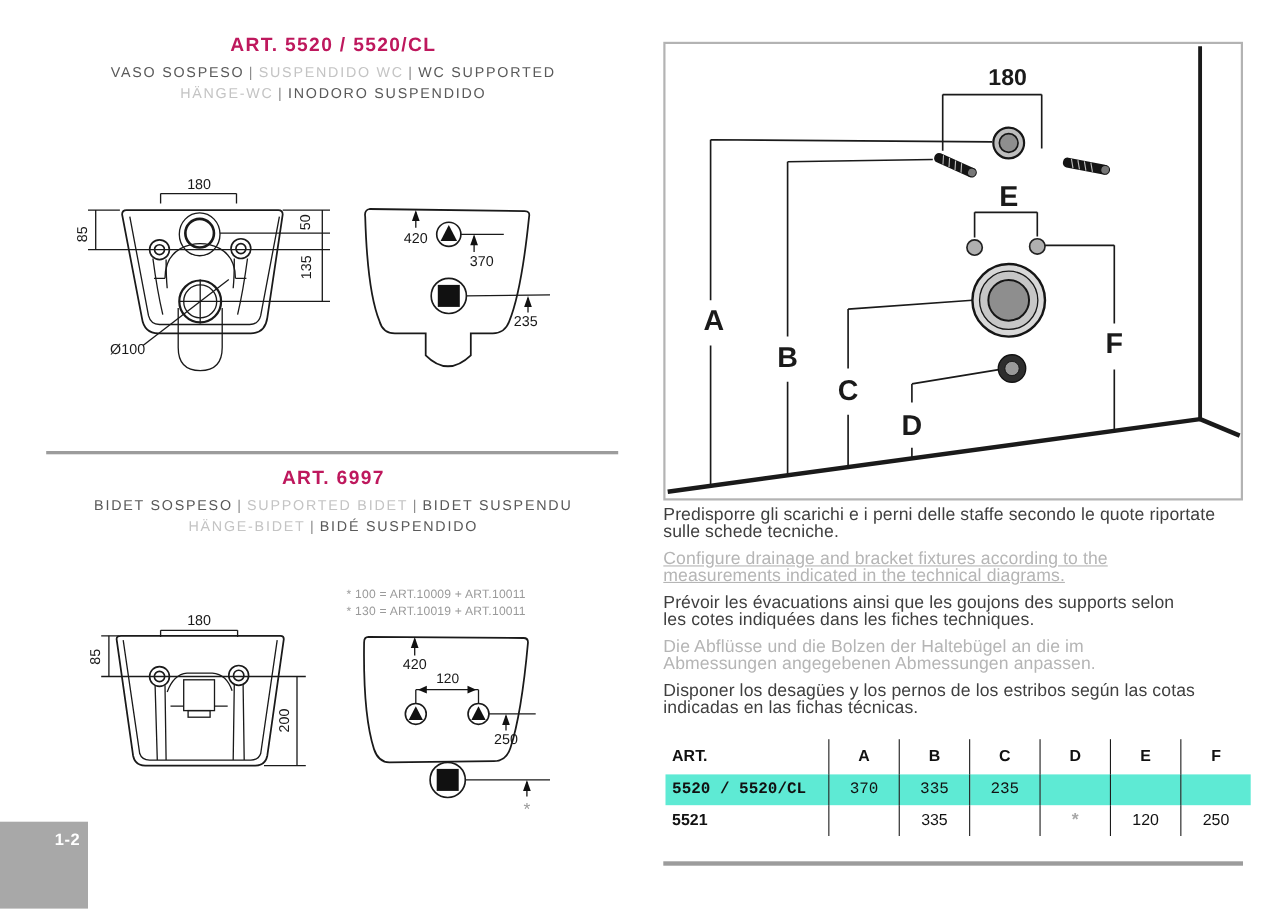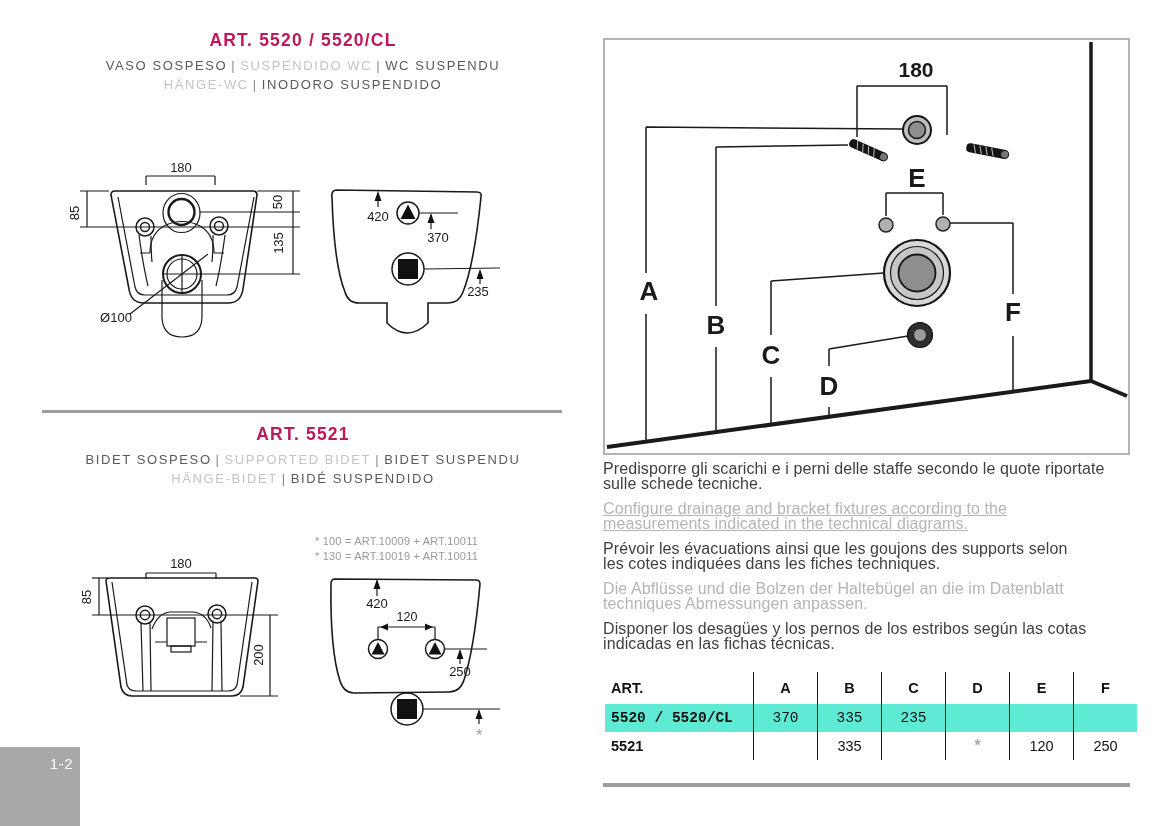--- a/index.html
+++ b/index.html
@@ -31,34 +31,34 @@
   table.spec th{font-weight:bold;height:32px;}
   table.spec td{height:28px;}
   table.spec .c-art{width:142px;text-align:left;padding-left:6px;}
   table.spec .c-val{width:63px;}
   table.spec .vline{border-left:1.5px solid #1c1c1c;}
   table.spec tr.shaded{background:#5eead4;font-family:Liberation Mono, monospace;}
   table.spec .art-cell{font-weight:bold;}
   table.spec .star-cell{color:#a8a8a8;font-weight:bold;font-size:16px;}
   
   .page-tab{left:0;top:747px;width:80px;height:79px;background:#a8a8a8;}
-  .page-tab span{position:absolute;right:7px;top:8px;color:#ffffff;font-weight:normal;font-size:15px;letter-spacing:.5px;}
+  .page-tab span{position:absolute;right:7px;top:8px;color:#ffffff;font-weight:bold;font-size:15px;letter-spacing:.5px;}
   
   svg text{fill:#1a1a1a;}
   .dimtext{font-size:13px;}
   .dimtext-s{font-size:12.5px;}
   .biglabel{font-size:26px;font-weight:bold;}
   .topdim{font-size:21px;font-weight:bold;}
 </style>
 </head>
 <body>
 
 <div class="abs col-header" style="top:30px;">
   <div class="title">ART. 5520 / 5520/CL</div>
-  <div class="subline"><span class="lang-dark">VASO SOSPESO</span><span class="pipe">|</span><span class="lang-light">SUSPENDIDO WC</span><span class="pipe">|</span><span class="lang-dark">WC SUSPENDU</span></div>
+  <div class="subline"><span class="lang-dark">VASO SOSPESO</span><span class="pipe">|</span><span class="lang-light">SUSPENDIDO WC</span><span class="pipe">|</span><span class="lang-dark">WC SUPPORTED</span></div>
   <div class="subline"><span class="lang-light">HÄNGE-WC</span><span class="pipe">|</span><span class="lang-dark">INODORO SUSPENDIDO</span></div>
 </div>
 
 <svg class="abs" style="left:60px;top:140px;" width="470" height="220" viewBox="0 0 470 220">
   <g fill="none" stroke="#1a1a1a" stroke-width="1.2">
 
     <path d="M86,36 L155,36 M86,36 L86,45 M155,36 L155,45"></path>
 
     <path d="M20,51 L49,51 M197,51 L240,51"></path>
     <path d="M20,87 L240,87"></path>
@@ -120,21 +120,21 @@
     <text x="56" y="182">Ø100</text>
     <text x="318" y="81">420</text>
     <text x="378" y="102">370</text>
     <text x="418" y="156">235</text>
   </g>
 </svg>
 
 <div class="abs divider"></div>
 
 <div class="abs col-header" style="top:424px;">
-  <div class="title">ART. 5521</div>
+  <div class="title">ART. 6997</div>
   <div class="subline"><span class="lang-dark">BIDET SOSPESO</span><span class="pipe">|</span><span class="lang-light">SUPPORTED BIDET</span><span class="pipe">|</span><span class="lang-dark">BIDET SUSPENDU</span></div>
   <div class="subline"><span class="lang-light">HÄNGE-BIDET</span><span class="pipe">|</span><span class="lang-dark">BIDÉ SUSPENDIDO</span></div>
 </div>
 
 <div class="abs notes">
   <div>* 100 = ART.10009 + ART.10011</div>
   <div>* 130 = ART.10019 + ART.10011</div>
 </div>
 
 <svg class="abs" style="left:60px;top:555px;" width="470" height="205" viewBox="0 0 470 205">
@@ -274,21 +274,21 @@
     <text x="312" y="147" class="biglabel">E</text>
     <text x="408" y="281" class="biglabel">F</text>
   </g>
 </svg>
 </div>
 
 <div class="abs instructions">
   <p class="ins-dark" style="width:505px;">Predisporre gli scarichi e i perni delle staffe secondo le quote riportate sulle schede tecniche.</p>
   <p class="ins-light" style="width:470px;text-decoration:underline;">Configure drainage and bracket fixtures according to the measurements indicated in the technical diagrams.</p>
   <p class="ins-dark" style="width:480px;">Prévoir les évacuations ainsi que les goujons des supports selon les cotes indiquées dans les fiches techniques.</p>
-  <p class="ins-light" style="width:470px;">Die Abflüsse und die Bolzen der Haltebügel an die im Datenblatt techniques Abmessungen anpassen.</p>
+  <p class="ins-light" style="width:470px;">Die Abflüsse und die Bolzen der Haltebügel an die im Abmessungen angegebenen Abmessungen anpassen.</p>
   <p class="ins-dark" style="width:505px;">Disponer los desagües y los pernos de los estribos según las cotas indicadas en las fichas técnicas.</p>
 </div>
 
 <table class="spec">
   <tbody>
       <tr>
     <th class="c-art">ART.</th>
     <th class="c-val vline">A</th>
     <th class="c-val vline">B</th>
     <th class="c-val vline">C</th>

